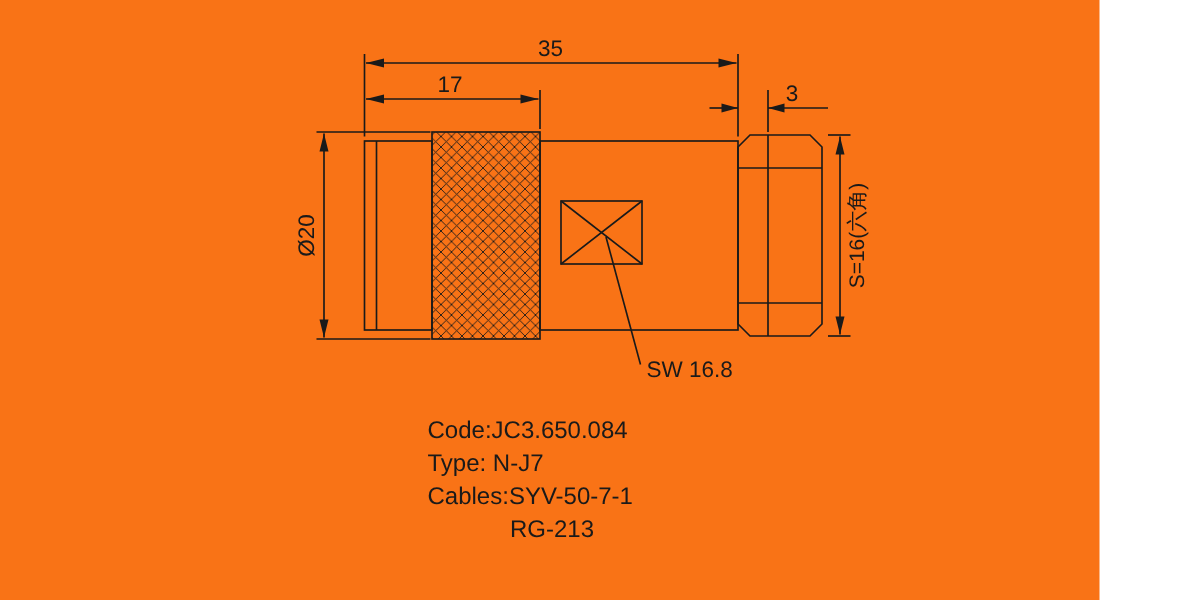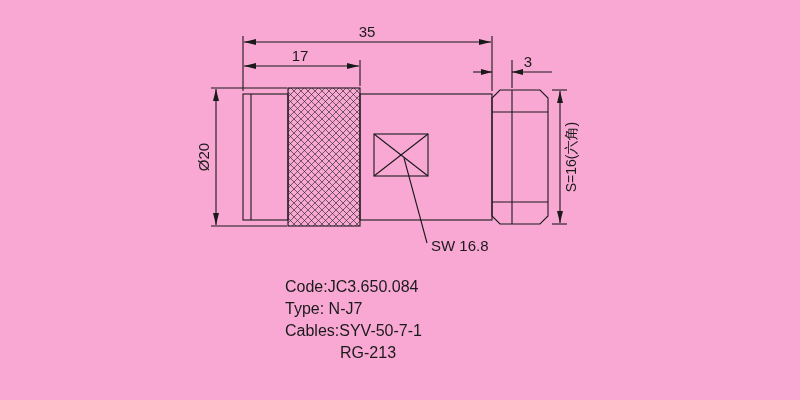--- a/index.html
+++ b/index.html
@@ -1,16 +1,16 @@
 <!DOCTYPE html>
 <html><head>
 <meta charset="utf-8">
 <style>
   html,body{margin:0;padding:0;background:#ffffff;}
-  .canvas{position:relative;width:800px;height:400px;background:#f9a8d4;overflow:hidden;
+  .canvas{position:relative;width:733px;height:400px;background:#f97316;overflow:hidden;
           font-family:"Liberation Sans",sans-serif;}
   svg text{font-family:"Liberation Sans",sans-serif;}
 </style>
 </head>
 <body>
 
 <div class="canvas">
 <svg width="800" height="400" viewBox="0 0 800 400">
   <defs>
     <pattern id="knurl" width="7" height="7" patternUnits="userSpaceOnUse">

